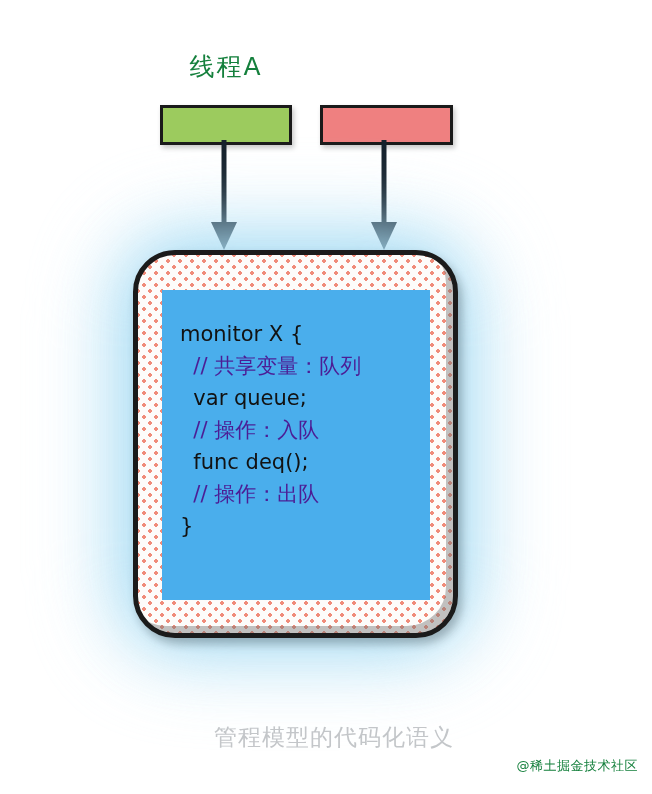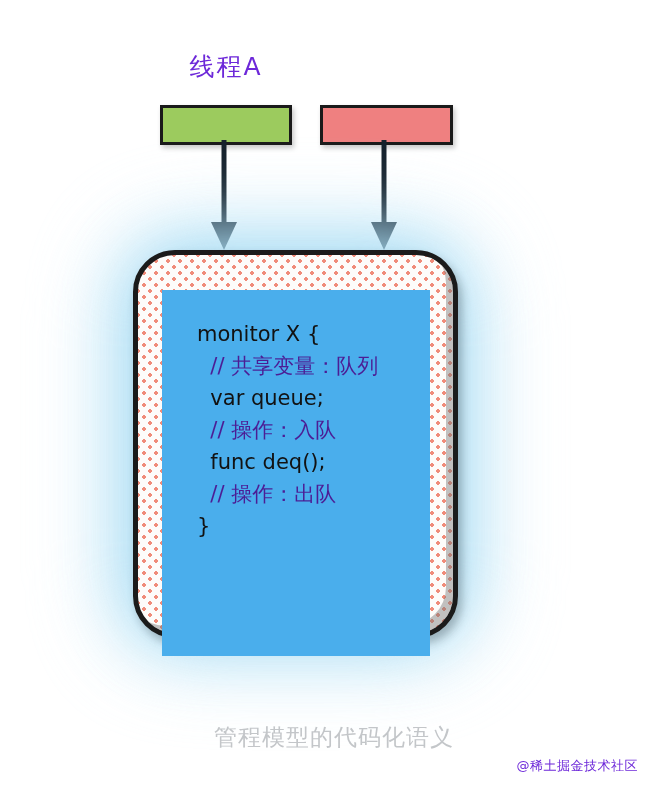--- a/index.html
+++ b/index.html
@@ -21,21 +21,21 @@
     width: 652px;
     height: 794px;
     background: #ffffff;
   }
 
   
   .thread-label {
     position: absolute;
     font-family: "DejaVu Sans", "Liberation Sans", sans-serif;
     font-size: 25px;
-    color: #6d28d9;
+    color: #15803d;
     letter-spacing: 2px;
     white-space: nowrap;
     text-align: center;
     line-height: 30px;
   }
   #label-a { left: 160px; top: 52px; width: 132px; }
   #label-b { left: 320px; top: 52px; width: 133px; }
 
   
   .thread-box {
@@ -101,24 +101,24 @@
     background-position: 0 0, 6px 6px;
     box-shadow:
       inset -9px -9px 0px -2px rgba(120,120,120,0.45),
       4px 6px 10px rgba(0,0,0,0.25);
   }
 
   
   #code-panel {
     position: absolute;
     left: 162px; top: 290px;
-    width: 268px; height: 366px;
+    width: 268px; height: 310px;
     background: #4aaeec;
     box-sizing: border-box;
-    padding: 28px 0 0 35px;
+    padding: 28px 0 0 18px;
   }
   .code-line {
     font-family: "DejaVu Sans", "Liberation Sans", sans-serif;
     font-size: 21px;
     line-height: 32px;
     white-space: pre;
     color: #121212;
   }
   .code-line.comment {
     color: #4c1d95;
@@ -133,21 +133,21 @@
     font-size: 23px;
     color: #c3c6c9;
     letter-spacing: 1px;
     font-family: "DejaVu Sans", "Liberation Sans", sans-serif;
     margin-left: 8px;
   }
   #watermark {
     position: absolute;
     right: 14px; top: 757px;
     font-size: 13px;
-    color: #6d28d9;
+    color: #15803d;
     font-family: "DejaVu Sans", "Liberation Sans", sans-serif;
     letter-spacing: 0.5px;
   }
 </style>
 </head>
 <body>
 
 <div id="canvas">
 
   <div class="thread-label" id="label-a">线程A</div>

